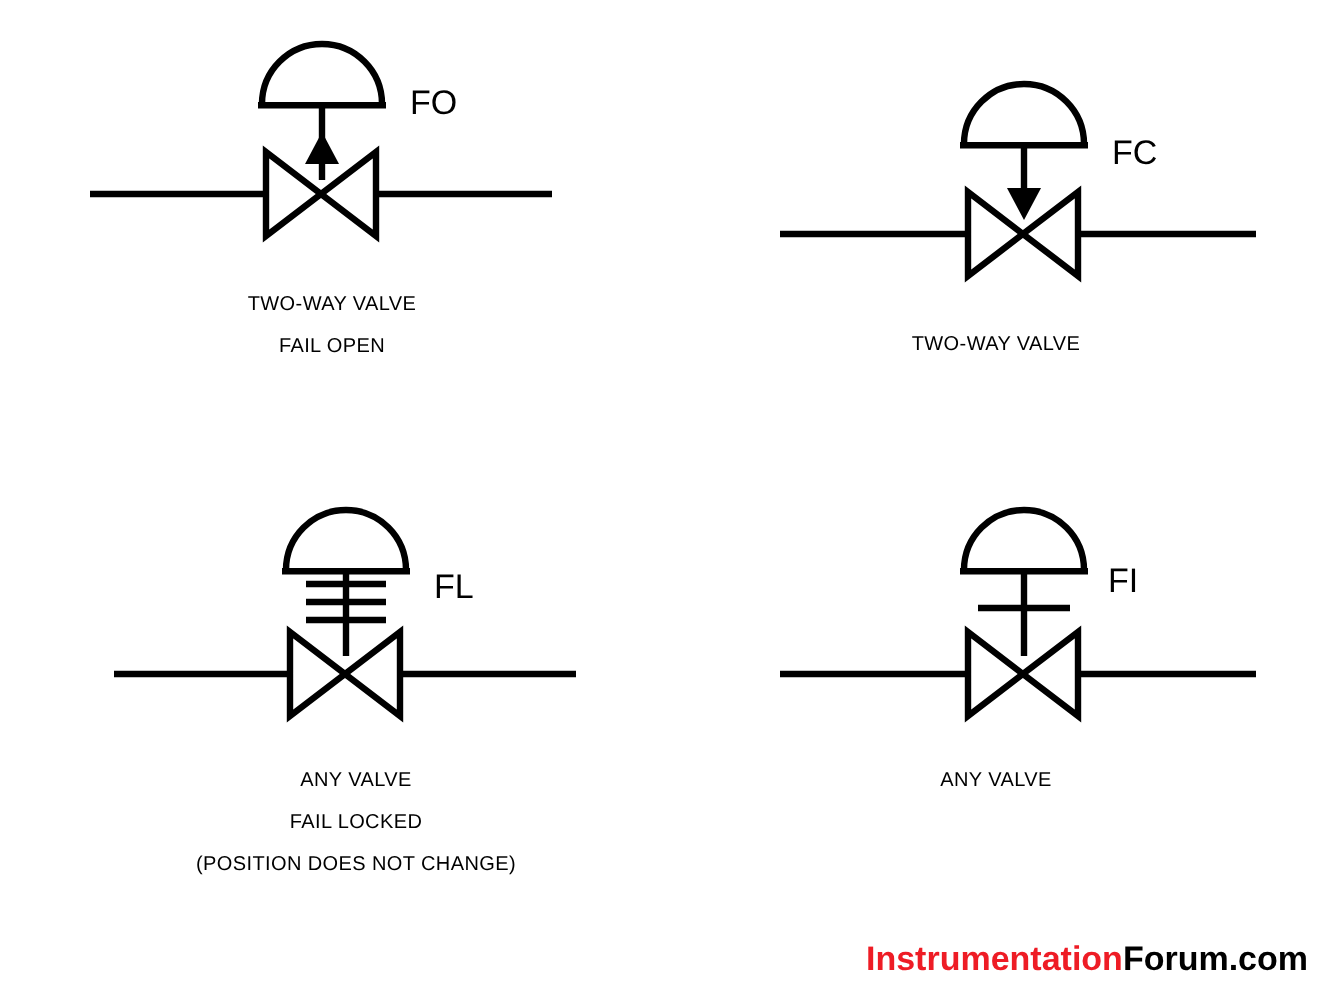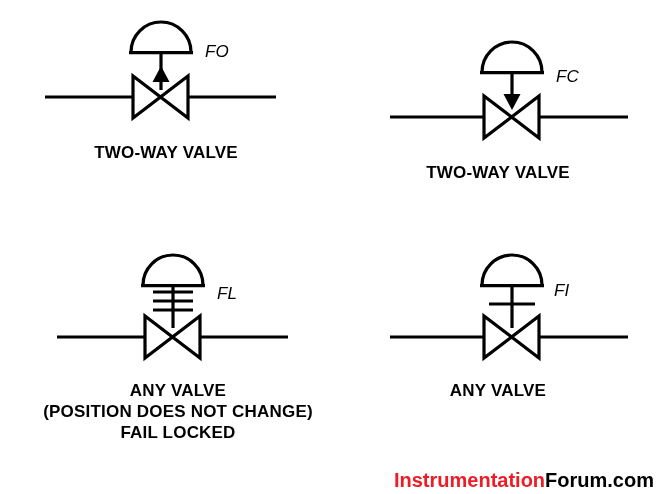--- a/index.html
+++ b/index.html
@@ -29,51 +29,50 @@
   .cell-tr { left: 332px; top: 0; margin-top: 20px; }
   .cell-bl { left: 12px;   top: 240px; }
   .cell-br { left: 332px; top: 240px; }
 
   .symbol-wrap {
     position: absolute;
     left: 0;
     top: 0;
     width: 332px;
     height: 140px;
-    font-style: italic;
   }
   .symbol-wrap svg {
     display: block;
     width: 332px;
     height: 140px;
   }
   .caption {
     position: absolute;
     left: 0;
     width: 332px;
     text-align: center;
     font-family: "Liberation Sans", sans-serif;
-    font-weight: bold;
-    font-size: 17px;
+    font-weight: normal;
+    font-size: 10px;
     letter-spacing: 0.2px;
     color: #000000;
     line-height: 21px;
   }
   .caption-top { top: 142px; }
   .caption-bot { top: 140px; }
 
   .cap-line { display: block; white-space: nowrap; }
 
   .watermark {
     position: absolute;
     right: 10px;
     bottom: 4px;
     font-family: "Liberation Sans", sans-serif;
     font-weight: bold;
-    font-size: 20px;
+    font-size: 17px;
     line-height: 20px;
     white-space: nowrap;
   }
   .wm-a { color: #ee1c25; }
   .wm-b { color: #000000; }
 </style>
 </head>
 <body>
 
 <div class="diagram-root">
@@ -93,20 +92,21 @@
 
           <path d="M133 76 L133 118 L188 76 L188 118 Z"></path>
         </g>
 
         <polygon points="161,66 152.5,82 169.5,82" fill="#000000" stroke="none"></polygon>
         <text class="tag-text" x="205" y="57" font-family="Liberation Sans, sans-serif" font-size="17" fill="#000000">FO</text>
       </svg>
     </div>
     <div class="caption caption-top">
       <span class="cap-line">TWO-WAY VALVE</span>
+      <span class="cap-line">FAIL OPEN</span>
     </div>
   </div>
 
   <div class="cell cell-tr">
     <div class="symbol-wrap">
       <svg viewBox="0 0 332 140" xmlns="http://www.w3.org/2000/svg">
         <g fill="none" stroke="#000000" stroke-width="3.2" stroke-linecap="butt" stroke-linejoin="miter">
           <path d="M150 52 A30 30 0 0 1 210 52"></path>
           <line x1="148" y1="52.6" x2="212" y2="52.6"></line>
           <line x1="180" y1="52.6" x2="180" y2="74"></line>
@@ -137,22 +137,22 @@
           <line x1="141" y1="70" x2="181" y2="70"></line>
           <line x1="45" y1="97" x2="133" y2="97"></line>
           <line x1="188" y1="97" x2="276" y2="97"></line>
           <path d="M133 76 L133 118 L188 76 L188 118 Z"></path>
         </g>
         <text x="205" y="59" font-family="Liberation Sans, sans-serif" font-size="17" fill="#000000">FL</text>
       </svg>
     </div>
     <div class="caption caption-bot">
       <span class="cap-line">ANY VALVE</span>
+      <span class="cap-line">FAIL LOCKED</span>
       <span class="cap-line">(POSITION DOES NOT CHANGE)</span>
-      <span class="cap-line">FAIL LOCKED</span>
     </div>
   </div>
 
   <div class="cell cell-br">
     <div class="symbol-wrap">
       <svg viewBox="0 0 332 140" xmlns="http://www.w3.org/2000/svg">
         <g fill="none" stroke="#000000" stroke-width="3.2" stroke-linecap="butt" stroke-linejoin="miter">
           <path d="M150 45 A30 30 0 0 1 210 45"></path>
           <line x1="148" y1="45.6" x2="212" y2="45.6"></line>
           <line x1="180" y1="45.6" x2="180" y2="88"></line>

